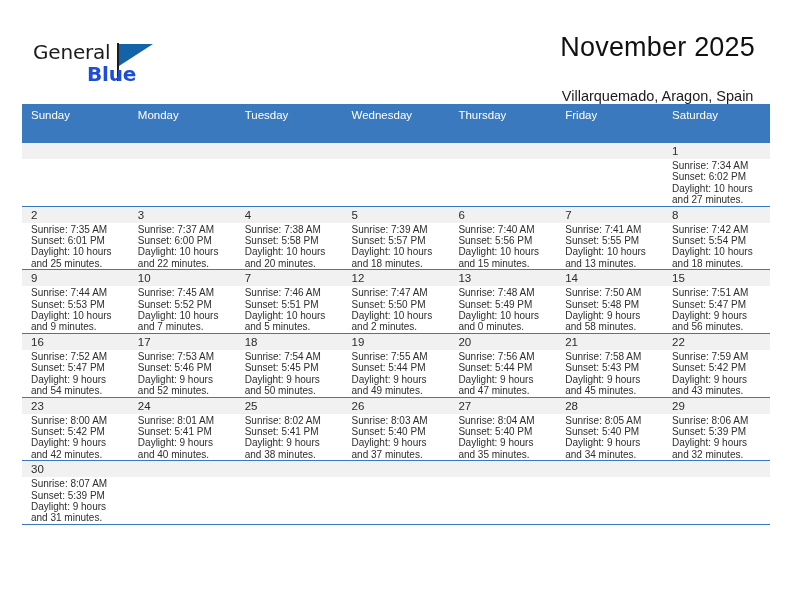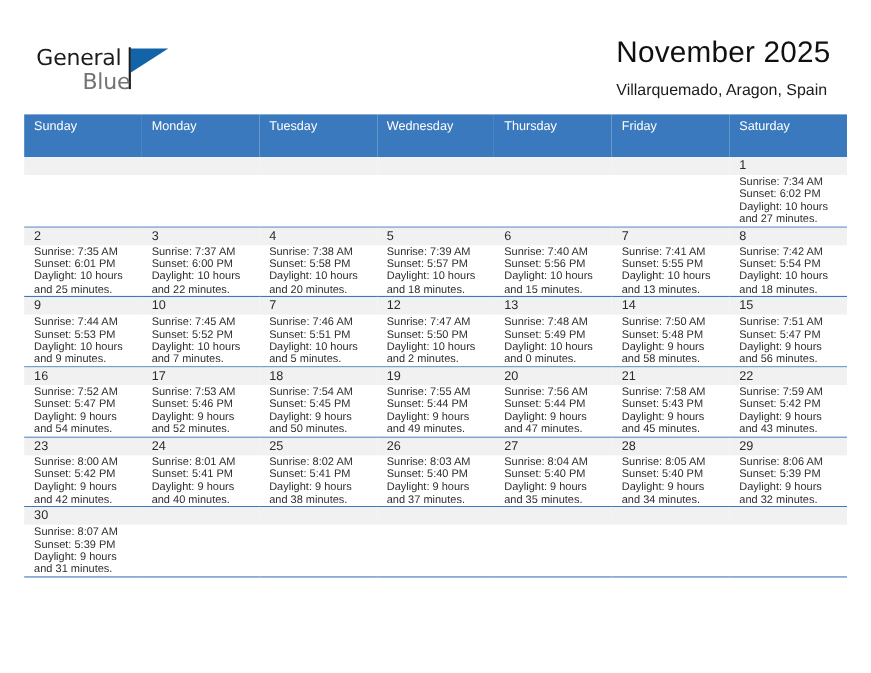--- a/index.html
+++ b/index.html
@@ -42,27 +42,27 @@
     left: 0;
     top: 0;
     font-size: 20px;
     letter-spacing: -0.2px;
     color: #1c1c1c;
     font-family: "DejaVu Sans", sans-serif;
     font-weight: 400;
   }
   .logo-blue {
     position: absolute;
-    left: 42px;
+    left: 54px;
     top: 22px;
     font-size: 20px;
     letter-spacing: -0.2px;
-    color: #737373;
+    color: #1d4ed8;
     font-family: "DejaVu Sans", sans-serif;
-    font-weight: 400;
+    font-weight: 700;
   }
   .logo-flag {
     position: absolute;
     left: 86px;
     top: 4px;
     width: 0;
     height: 0;
     border-left: 34px solid #1263a8;
     border-bottom: 22px solid transparent;
   }
@@ -72,32 +72,32 @@
     top: 3px;
     width: 2px;
     height: 38px;
     background: #1c1c1c;
   }
 
   .title-block {
     position: absolute;
     right: 37px;
     top: 30px;
-    text-align: left;
+    text-align: center;
   }
   .title {
     font-size: 27px;
     font-weight: 400;
     color: #101010;
     line-height: 34px;
     letter-spacing: 0.2px;
     white-space: nowrap;
   }
   .subtitle {
-    margin-top: 9px;
+    margin-top: 23px;
     font-size: 14.5px;
     font-weight: 400;
     color: #1b1b1b;
     line-height: 18px;
     white-space: nowrap;
   }
 
   
   .calendar {
     position: absolute;

